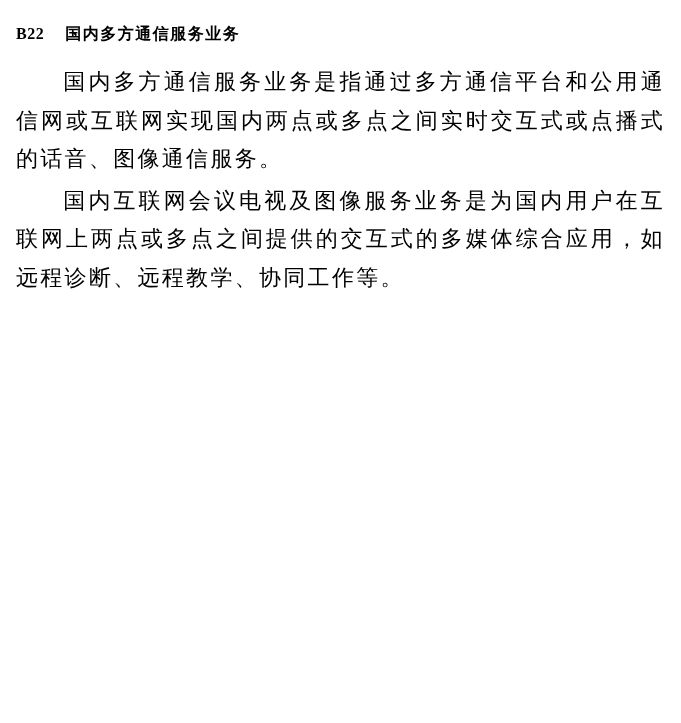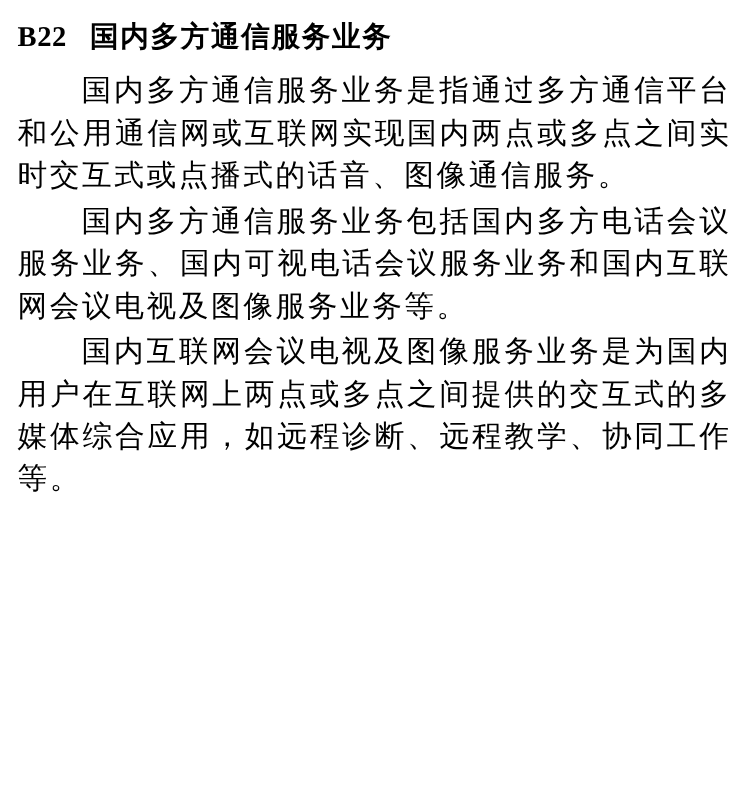--- a/index.html
+++ b/index.html
@@ -16,48 +16,47 @@
   }
   .page {
     box-sizing: border-box;
     width: 681px;
     height: 723px;
     padding: 22px 16px 0 16px;
     background: #ffffff;
   }
   .doc-heading {
     margin: 0 0 17px 0;
-    font-size: 26px;
+    font-size: 16px;
     font-weight: bold;
     line-height: 24px;
     letter-spacing: 1.5px;
     white-space: nowrap;
   }
   .doc-heading .section-code {
     margin-right: 21px;
     letter-spacing: 0.5px;
   }
   .doc-body p {
     margin: 0 0 3px 0;
-    font-size: 27px;
+    font-size: 22px;
     line-height: 38.5px;
     letter-spacing: 2.3px;
     text-align: justify;
     text-indent: 2.15em;
     font-family: Liberation Serif, serif;
   }
 </style>
 </head>
 <body>
 
 <div class="page">
 
   <h1 class="doc-heading">
     <span class="section-code">B22</span><span>国内多方通信服务业务</span>
   </h1>
 
   <div class="doc-body">
     <p>国内多方通信服务业务是指通过多方通信平台和公用通信网或互联网实现国内两点或多点之间实时交互式或点播式的话音、图像通信服务。</p>
-    <p>国内多方通信服务业务包括国内多方电话会议服务业务、国内可视电话会议服务业务和国内互联网会议电视及图像服务业务等。</p>
     <p>国内互联网会议电视及图像服务业务是为国内用户在互联网上两点或多点之间提供的交互式的多媒体综合应用，如远程诊断、远程教学、协同工作等。</p>
   </div>
 
 </div>
 
 </body></html>

